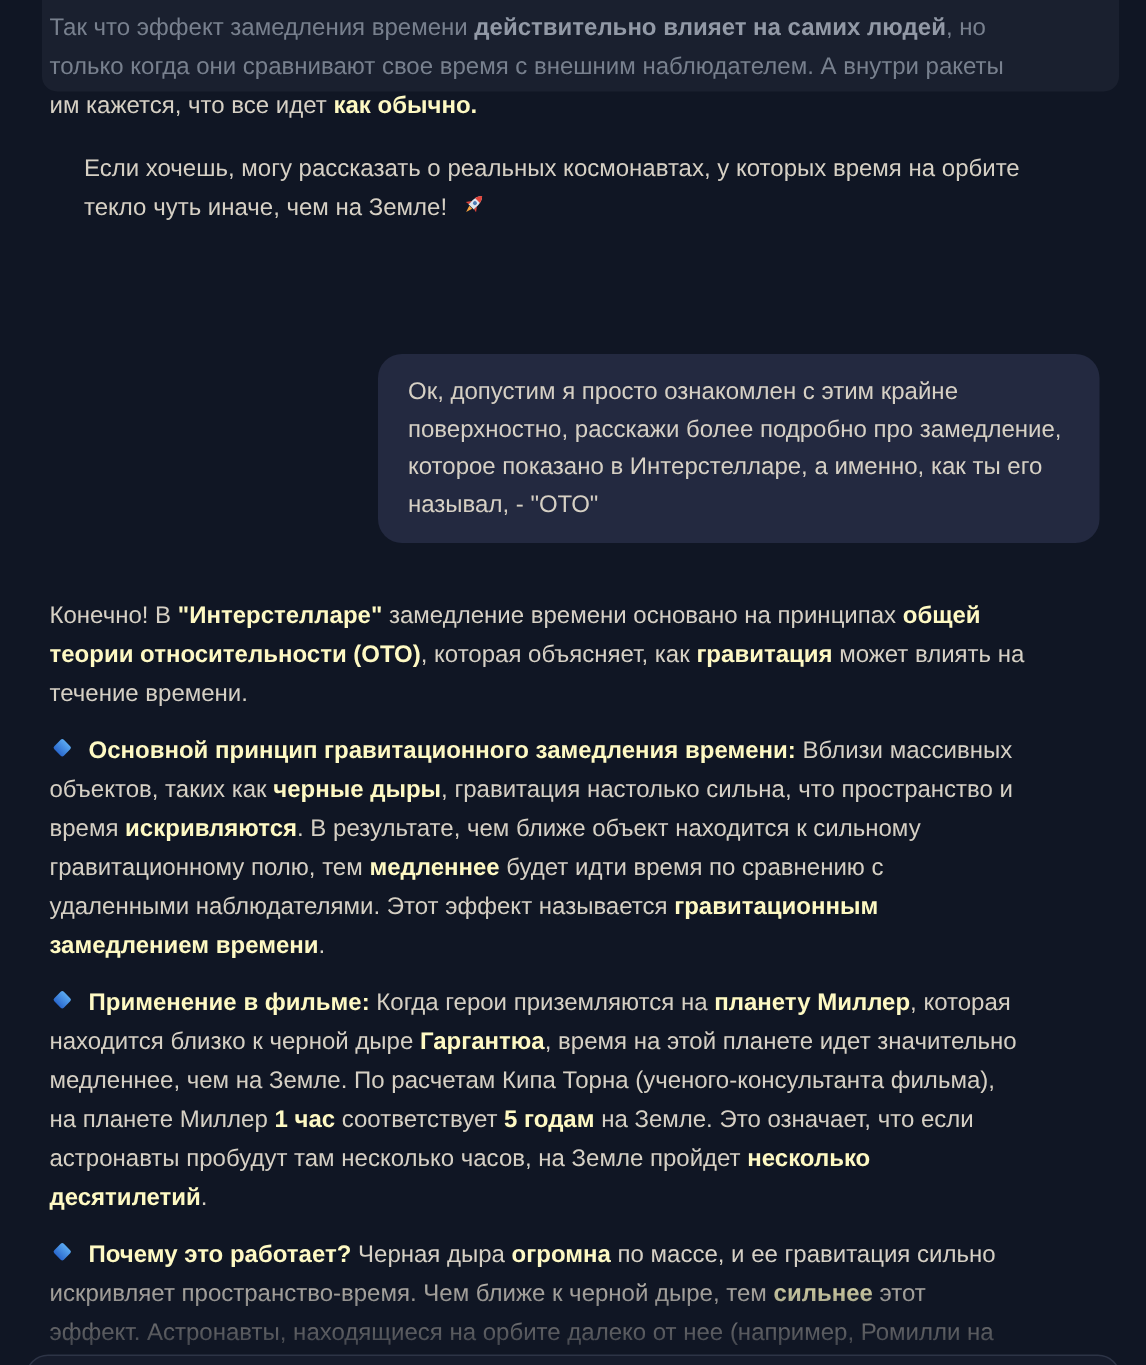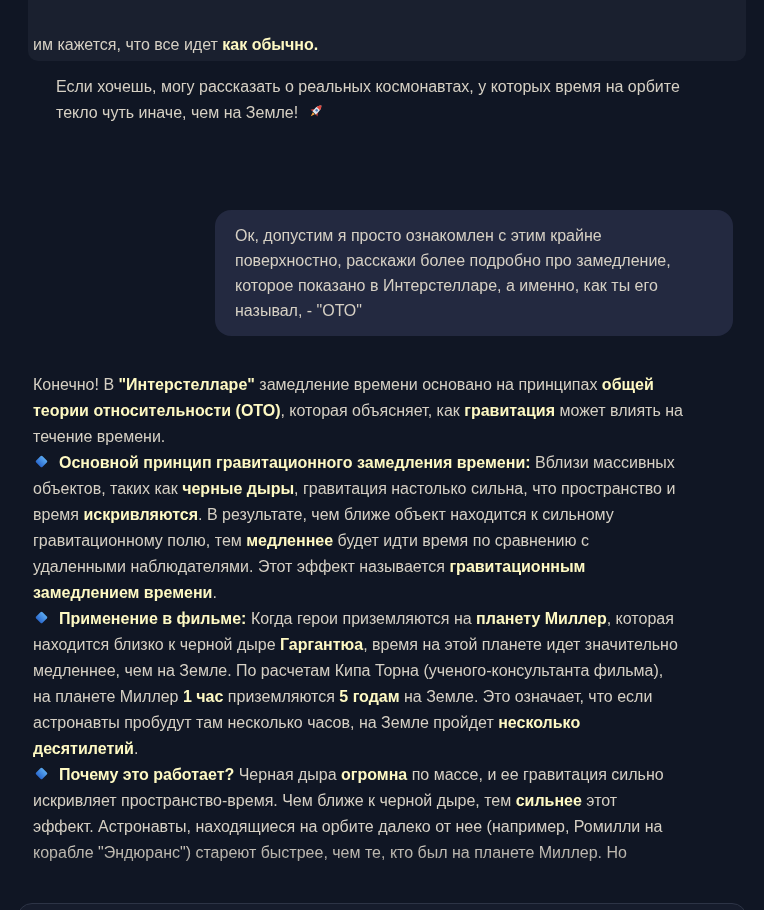--- a/index.html
+++ b/index.html
@@ -28,31 +28,31 @@
     color: #d6d0c4; margin: 0;
   }
   .para .b { font-weight: 700; color: #fef9c3; }
   .dim { color: #78808e; }
   .dim .b { color: #9299a6; }
 
   .para-gap { margin-top: 16px; margin-left: 23px; }
 
   .bubble-row { display: flex; justify-content: flex-end; margin-top: 84px; }
   .bubble {
-    width: 518px;
+    width: 481px;
     background: #232940;
     border-radius: 16px;
     padding: 13px 20px;
     font-size: 16px; line-height: 25px;
     color: #d6d0c4;
     white-space: pre-line;
   }
 
   .intro { margin-top: 36px; }
-  .bullet { }
+  .bullet { margin-top: 12px; }
 
   .diamond {
     display: inline-block;
     width: 9px; height: 9px;
     background: linear-gradient(180deg, #5aa9f1, #2a68cd);
     transform: rotate(45deg);
     border-radius: 1.5px;
     margin: 0 13px 2px 4px;
   }
 
@@ -75,21 +75,22 @@
   }
 </style>
 </head>
 <body>
 
 <div class="content">
 
   <div class="top-highlight"></div>
 
   <div class="msg">
-    <p class="para"><span><span>
+    <p class="para"><span class="dim"><span>Так что эффект замедления времени </span><span class="b">действительно влияет на самих людей</span><span>, но
+только когда они сравнивают свое время с внешним наблюдателем. А внутри ракеты</span></span><span><span>
 им кажется, что все идет </span><span class="b">как обычно.</span></span></p>
     <p class="para para-gap"><span><span>Если хочешь, могу рассказать о реальных космонавтах, у которых время на орбите
 текло чуть иначе, чем на Земле! </span></span><svg class="rocket" viewBox="0 0 24 24">
           <g transform="rotate(45 12 12)">
             <path d="M12 1.5 C14.6 4 15.2 7.6 15.2 10.6 L15.2 14.5 L8.8 14.5 L8.8 10.6 C8.8 7.6 9.4 4 12 1.5 Z" fill="#dfe5ec"></path>
             <path d="M12 1.5 C13.6 3 14.5 5 14.9 7 L9.1 7 C9.5 5 10.4 3 12 1.5 Z" fill="#e2443a"></path>
             <circle cx="12" cy="10" r="1.7" fill="#4e7bb4"></circle>
             <path d="M8.8 10.8 L5.9 14.8 L8.8 14.2 Z" fill="#e2443a"></path>
             <path d="M15.2 10.8 L18.1 14.8 L15.2 14.2 Z" fill="#e2443a"></path>
             <path d="M10.3 15 L12 20.5 L13.7 15 Z" fill="#f6a23c"></path>
@@ -110,21 +111,21 @@
 течение времени.</span></span></p>
     <p class="para bullet"><span class="diamond"></span><span><span class="b">Основной принцип гравитационного замедления времени:</span><span> Вблизи массивных
 объектов, таких как </span><span class="b">черные дыры</span><span>, гравитация настолько сильна, что пространство и
 время </span><span class="b">искривляются</span><span>. В результате, чем ближе объект находится к сильному
 гравитационному полю, тем </span><span class="b">медленнее</span><span> будет идти время по сравнению с
 удаленными наблюдателями. Этот эффект называется </span><span class="b">гравитационным
 замедлением времени</span><span>.</span></span></p>
     <p class="para bullet"><span class="diamond"></span><span><span class="b">Применение в фильме:</span><span> Когда герои приземляются на </span><span class="b">планету Миллер</span><span>, которая
 находится близко к черной дыре </span><span class="b">Гаргантюа</span><span>, время на этой планете идет значительно
 медленнее, чем на Земле. По расчетам Кипа Торна (ученого-консультанта фильма),
-на планете Миллер </span><span class="b">1 час</span><span> приземляются </span><span class="b">5 годам</span><span> на Земле. Это означает, что если
+на планете Миллер </span><span class="b">1 час</span><span> соответствует </span><span class="b">5 годам</span><span> на Земле. Это означает, что если
 астронавты пробудут там несколько часов, на Земле пройдет </span><span class="b">несколько
 десятилетий</span><span>.</span></span></p>
     <p class="para bullet"><span class="diamond"></span><span><span class="b">Почему это работает?</span><span> Черная дыра </span><span class="b">огромна</span><span> по массе, и ее гравитация сильно
 искривляет пространство-время. Чем ближе к черной дыре, тем </span><span class="b">сильнее</span><span> этот
 эффект. Астронавты, находящиеся на орбите далеко от нее (например, Ромилли на
 корабле "Эндюранс") стареют быстрее, чем те, кто был на планете Миллер. Но</span></span></p>
   </div>
 
 </div>
 

